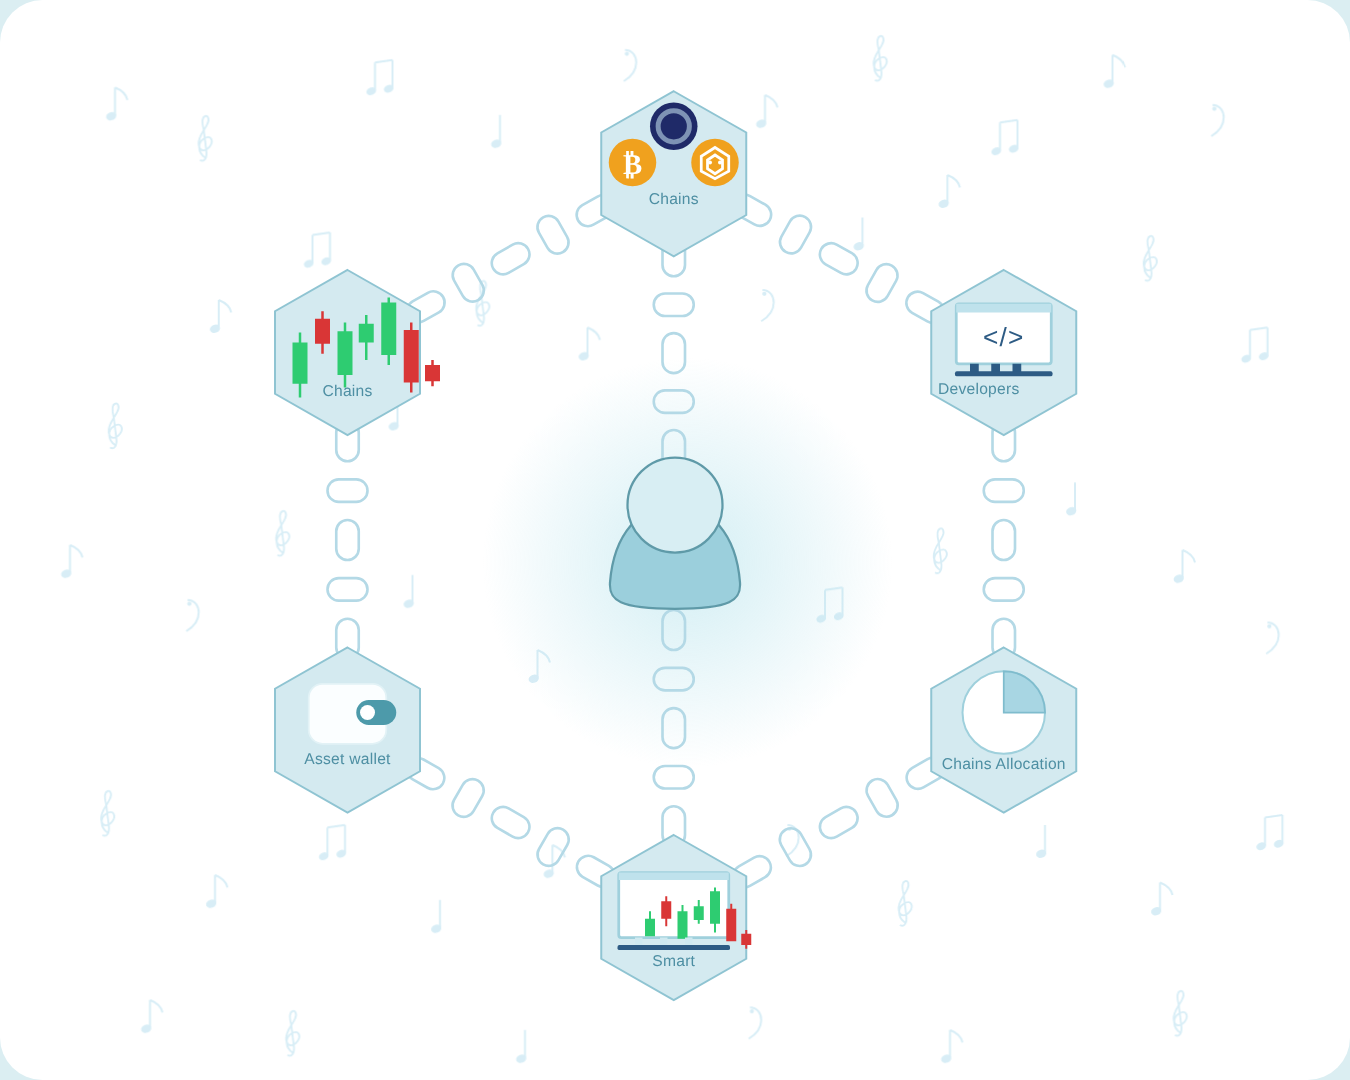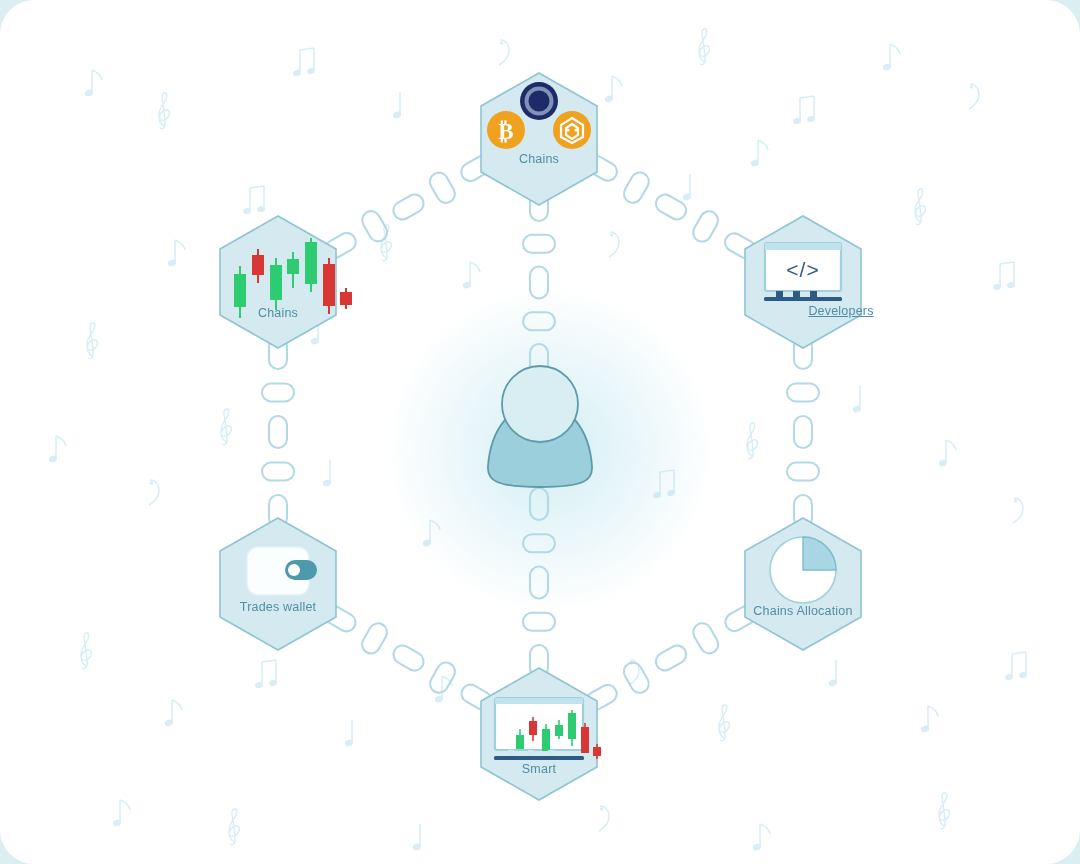--- a/index.html
+++ b/index.html
@@ -299,18 +299,18 @@
         <rect x="508" y="750" width="6" height="7" fill="#cfe9f0"></rect>
         <rect x="528" y="750" width="6" height="7" fill="#cfe9f0"></rect>
         <rect x="548" y="750" width="6" height="7" fill="#cfe9f0"></rect>
         <rect x="494" y="756" width="90" height="4" rx="1.5" fill="#2d5b84"></rect>
       </g>
     </g>
   </svg>
 
   <div class="hexlabel" style="left:539px;top:152px;">Chains</div>
   <div class="hexlabel" style="left:278px;top:306px;">Chains</div>
-  <div class="hexlabel" style="left:841px;top:304px;text-decoration:underline;">Developers</div>
+  <div class="hexlabel" style="left:783px;top:304px;">Developers</div>
   <div class="hexlabel" style="left:803px;top:604px;">Chains Allocation</div>
-  <div class="hexlabel" style="left:278px;top:600px;">Trades wallet</div>
+  <div class="hexlabel" style="left:278px;top:600px;">Asset wallet</div>
   <div class="hexlabel" style="left:539px;top:762px;">Smart</div>
 
 </div>
 
 </body></html>

